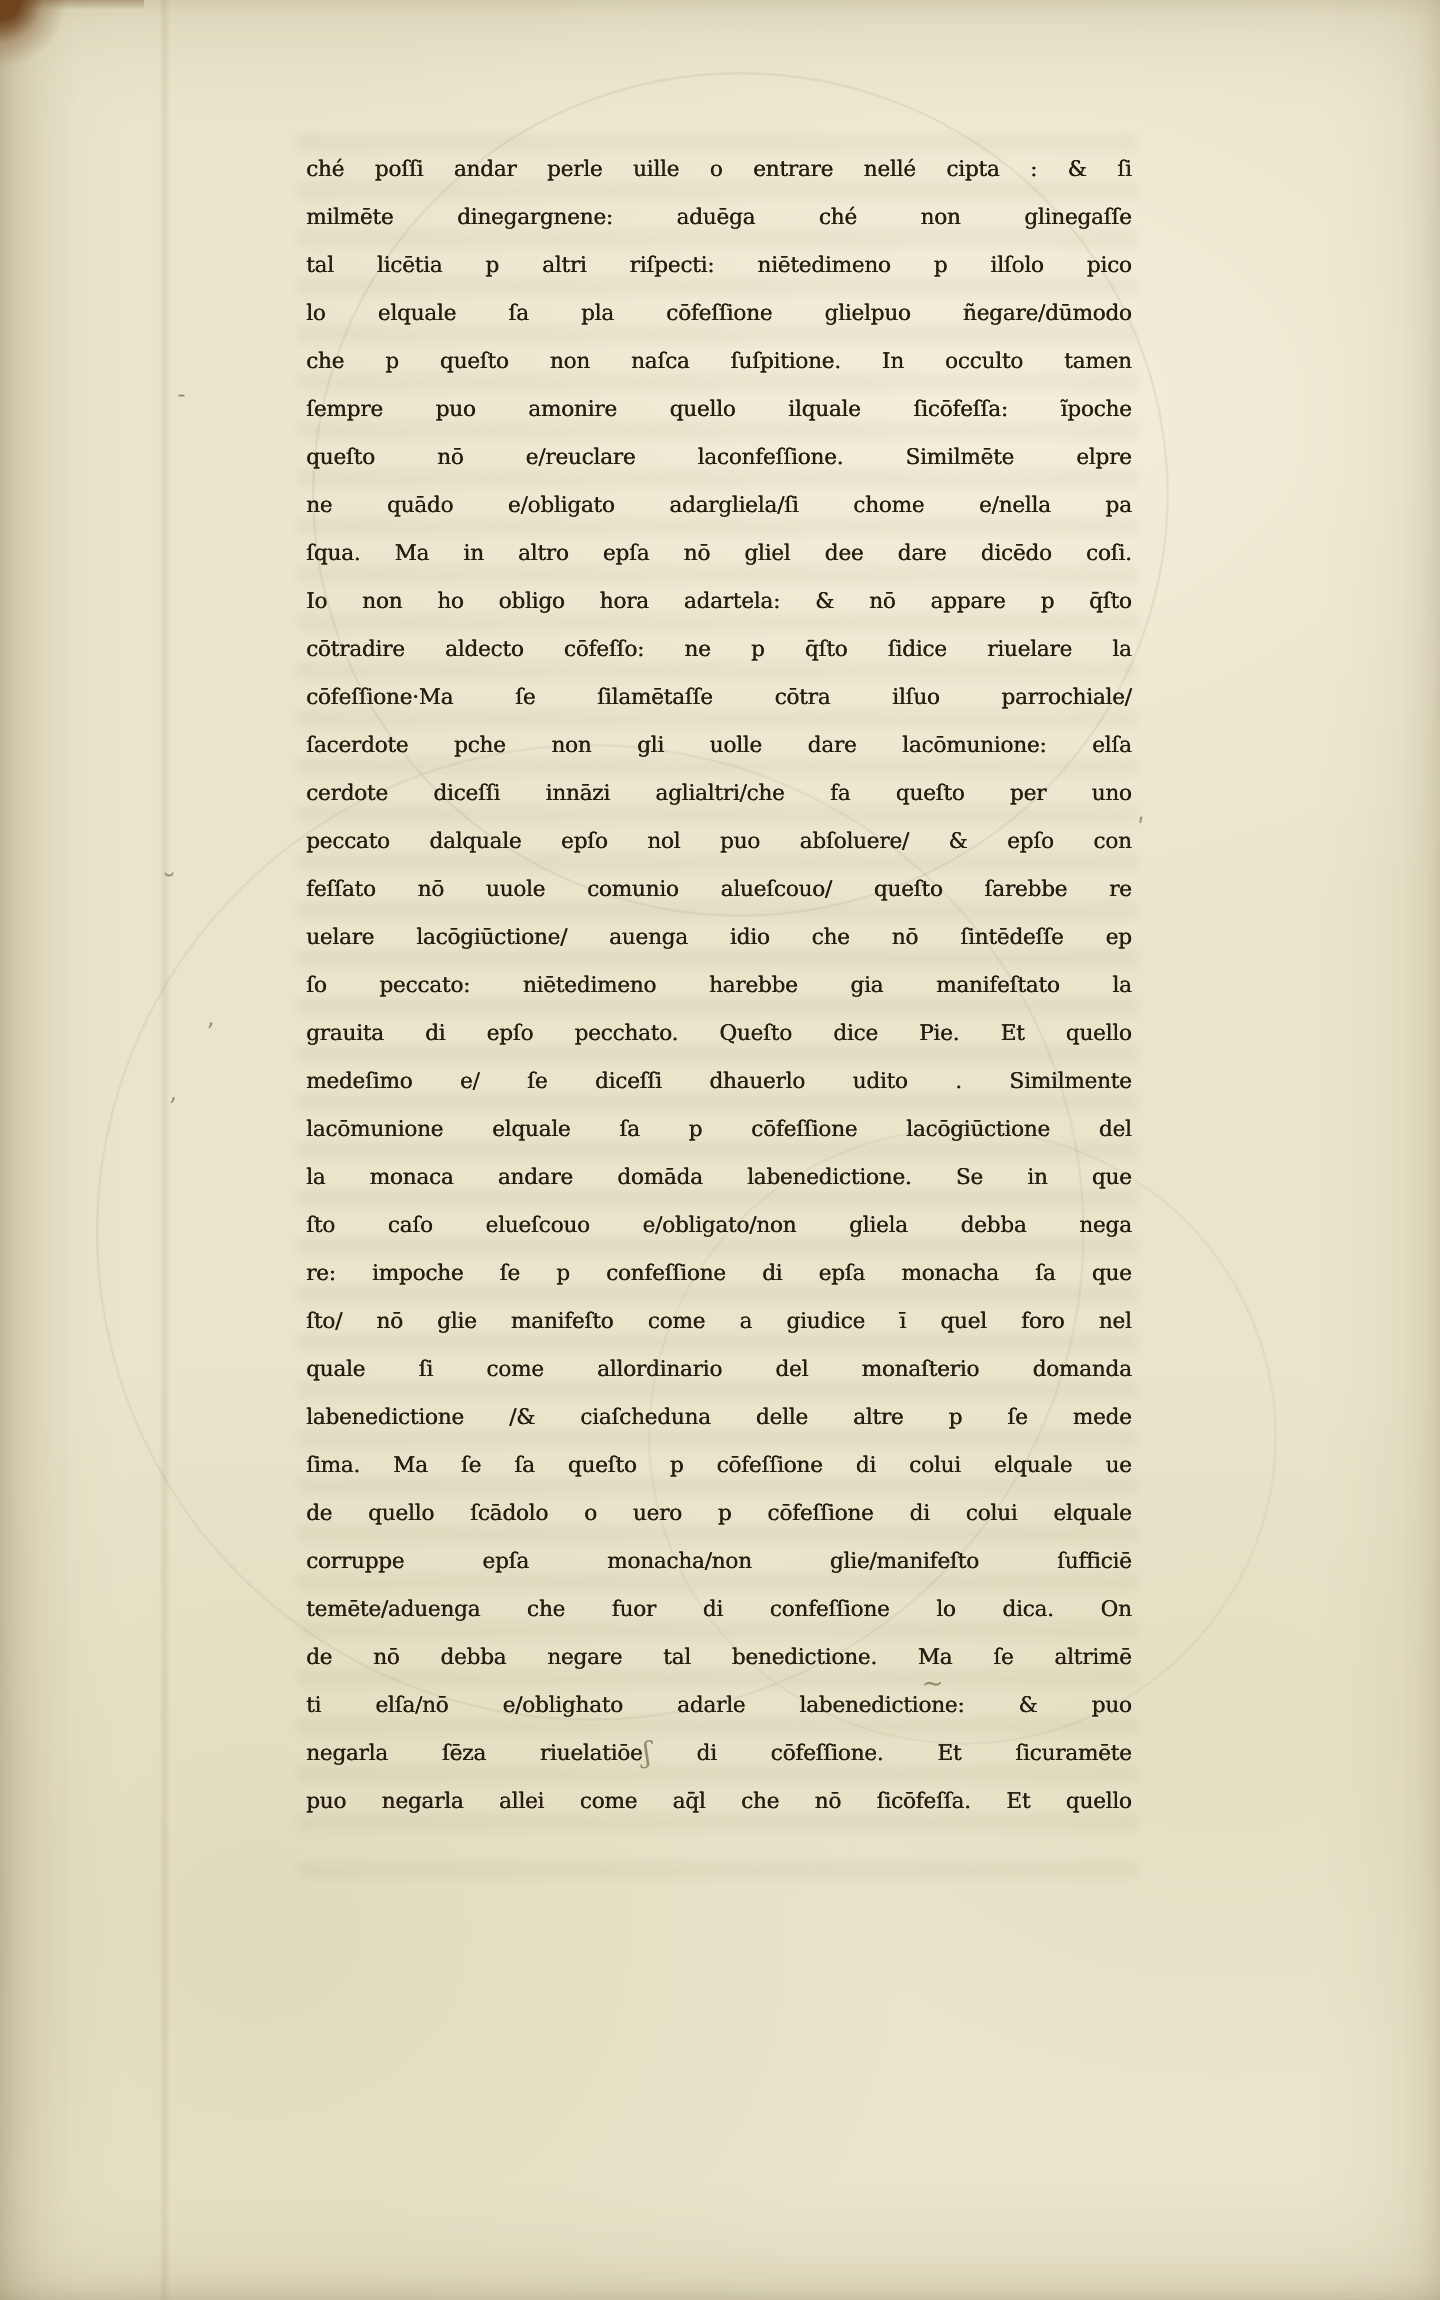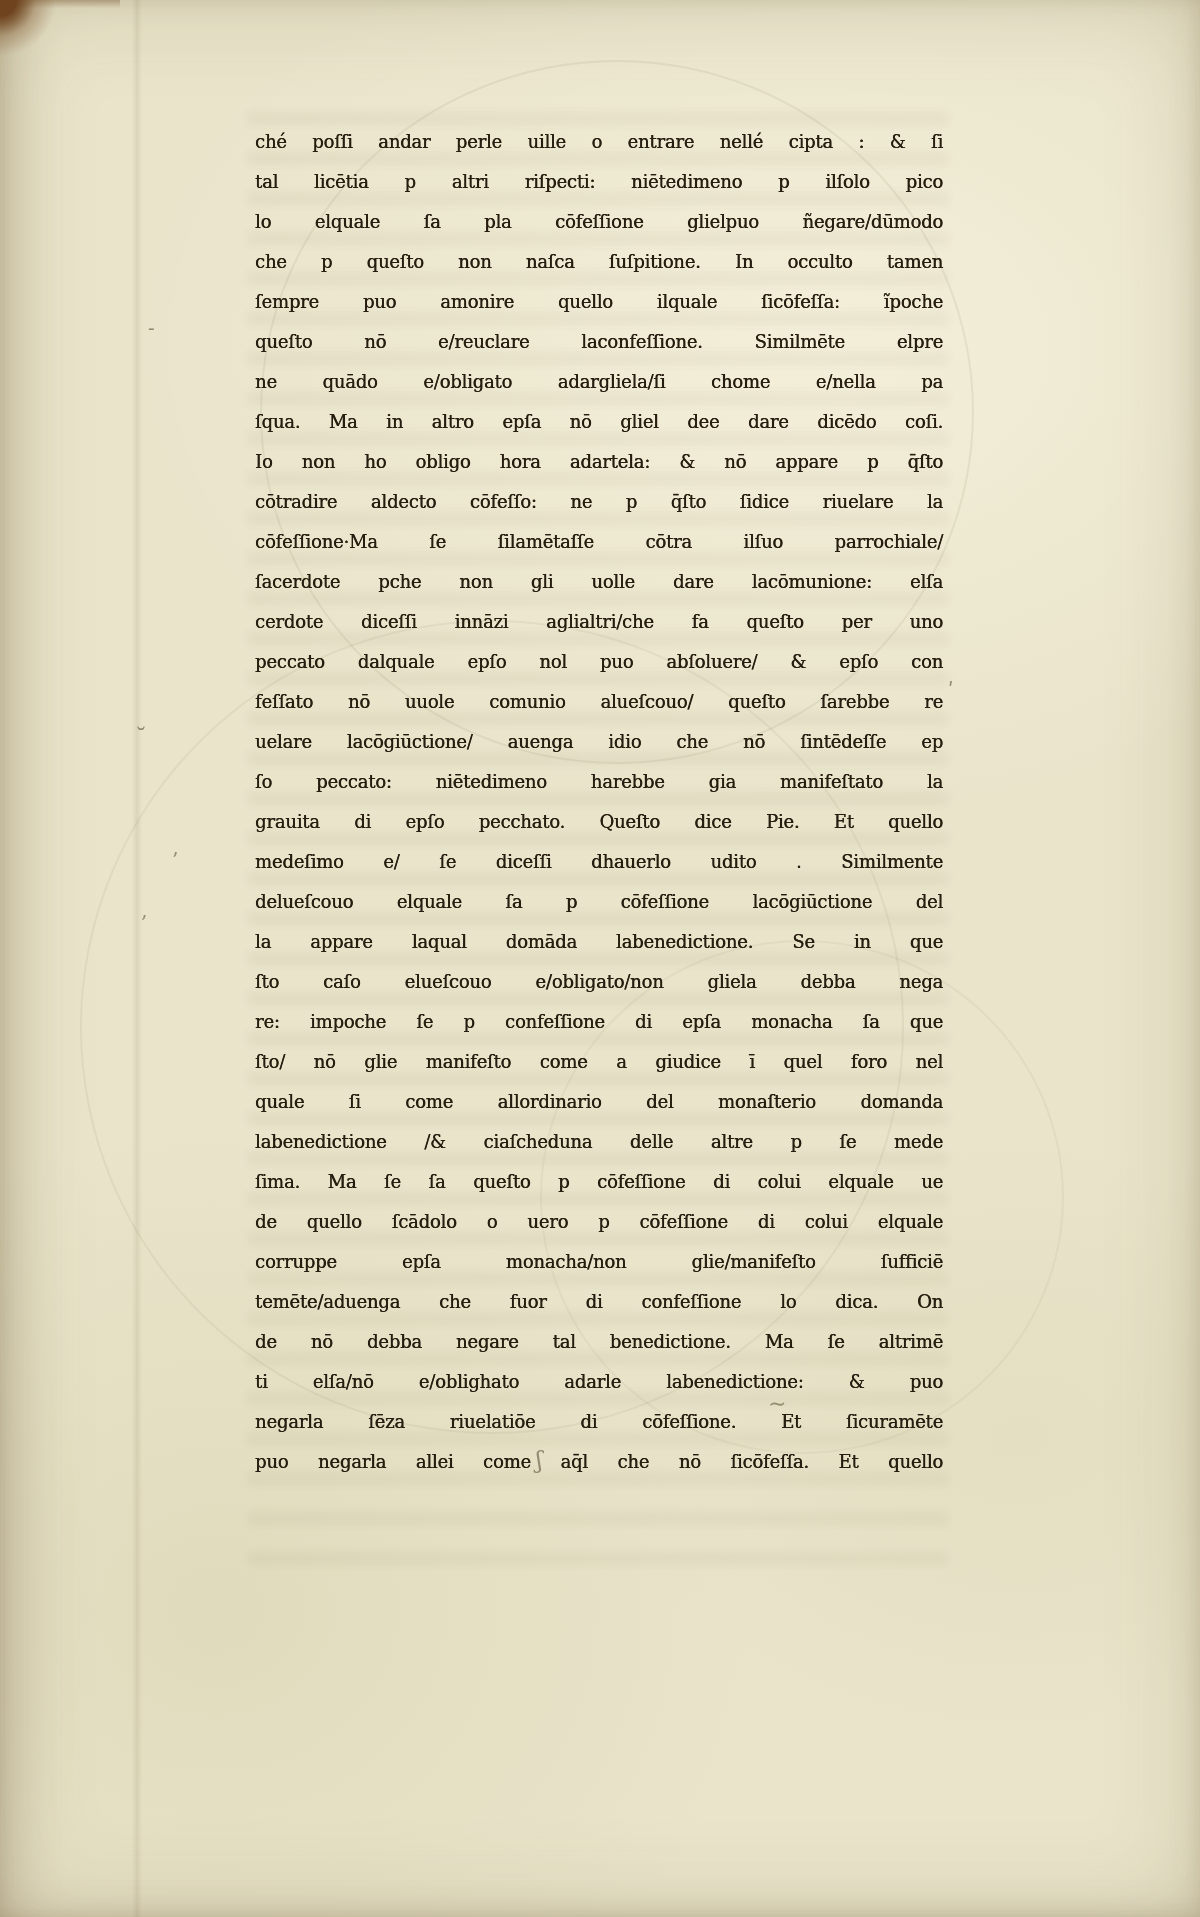--- a/index.html
+++ b/index.html
@@ -78,40 +78,41 @@
 
 <div class="page">
   <div class="wm wm1"></div>
   <div class="wm wm2"></div>
   <div class="wm wm3"></div>
   <div class="showthrough"></div>
   <div class="crease"></div>
   <div class="corner"></div>
   <div class="text-block">
       <div class="line">ché poſſi andar perle uille o entrare nellé cipta : &amp; ſi</div>
+      <div class="line">milmēte dinegargnene: aduēga ché non glinegaſſe</div>
       <div class="line">tal licētia p altri riſpecti: niētedimeno p ilſolo pico</div>
       <div class="line">lo elquale ſa pla cōfeſſione glielpuo ñegare/dūmodo</div>
       <div class="line">che p queſto non naſca ſuſpitione. In occulto tamen</div>
       <div class="line">ſempre puo amonire quello ilquale ſicōfeſſa: ĩpoche</div>
       <div class="line">queſto nō e/reuclare laconfeſſione. Similmēte elpre</div>
       <div class="line">ne quādo e/obligato adargliela/ſi chome e/nella pa</div>
       <div class="line">ſqua. Ma in altro epſa nō gliel dee dare dicēdo coſi.</div>
       <div class="line">Io non ho obligo hora adartela: &amp; nō appare p q̄ſto</div>
       <div class="line">cōtradire aldecto cōfeſſo: ne p q̄ſto ſidice riuelare la</div>
       <div class="line">cōfeſſione·Ma ſe ſilamētaſſe cōtra ilſuo parrochiale/</div>
       <div class="line">ſacerdote pche non gli uolle dare lacōmunione: elſa</div>
       <div class="line">cerdote diceſſi innāzi aglialtri/che fa queſto per uno</div>
       <div class="line">peccato dalquale epſo nol puo abſoluere/ &amp; epſo con</div>
       <div class="line">feſſato nō uuole comunio alueſcouo/ queſto ſarebbe re</div>
       <div class="line">uelare lacōgiūctione/ auenga idio che nō ſintēdeſſe ep</div>
       <div class="line">ſo peccato: niētedimeno harebbe gia manifeſtato la</div>
       <div class="line">grauita di epſo pecchato. Queſto dice Pie. Et quello</div>
       <div class="line">medeſimo e/ ſe diceſſi dhauerlo udito . Similmente</div>
-      <div class="line">delueſcouo elquale ſa p cōfeſſione lacōgiūctione del</div>
-      <div class="line">la appare laqual domāda labenedictione. Se in que</div>
+      <div class="line">lacōmunione elquale ſa p cōfeſſione lacōgiūctione del</div>
+      <div class="line">la monaca andare domāda labenedictione. Se in que</div>
       <div class="line">ſto caſo elueſcouo e/obligato/non gliela debba nega</div>
       <div class="line">re: impoche ſe p confeſſione di epſa monacha ſa que</div>
       <div class="line">ſto/ nō glie manifeſto come a giudice ī quel foro nel</div>
       <div class="line">quale ſi come allordinario del monaſterio domanda</div>
       <div class="line">labenedictione /&amp; ciaſcheduna delle altre p ſe mede</div>
       <div class="line">ſima. Ma ſe ſa queſto p cōfeſſione di colui elquale ue</div>
       <div class="line">de quello ſcādolo o uero p cōfeſſione di colui elquale</div>
       <div class="line">corruppe epſa monacha/non glie/manifeſto ſufficiē</div>
       <div class="line">temēte/aduenga che fuor di confeſſione lo dica. On</div>
       <div class="line">de nō debba negare tal benedictione. Ma ſe altrimē</div>

